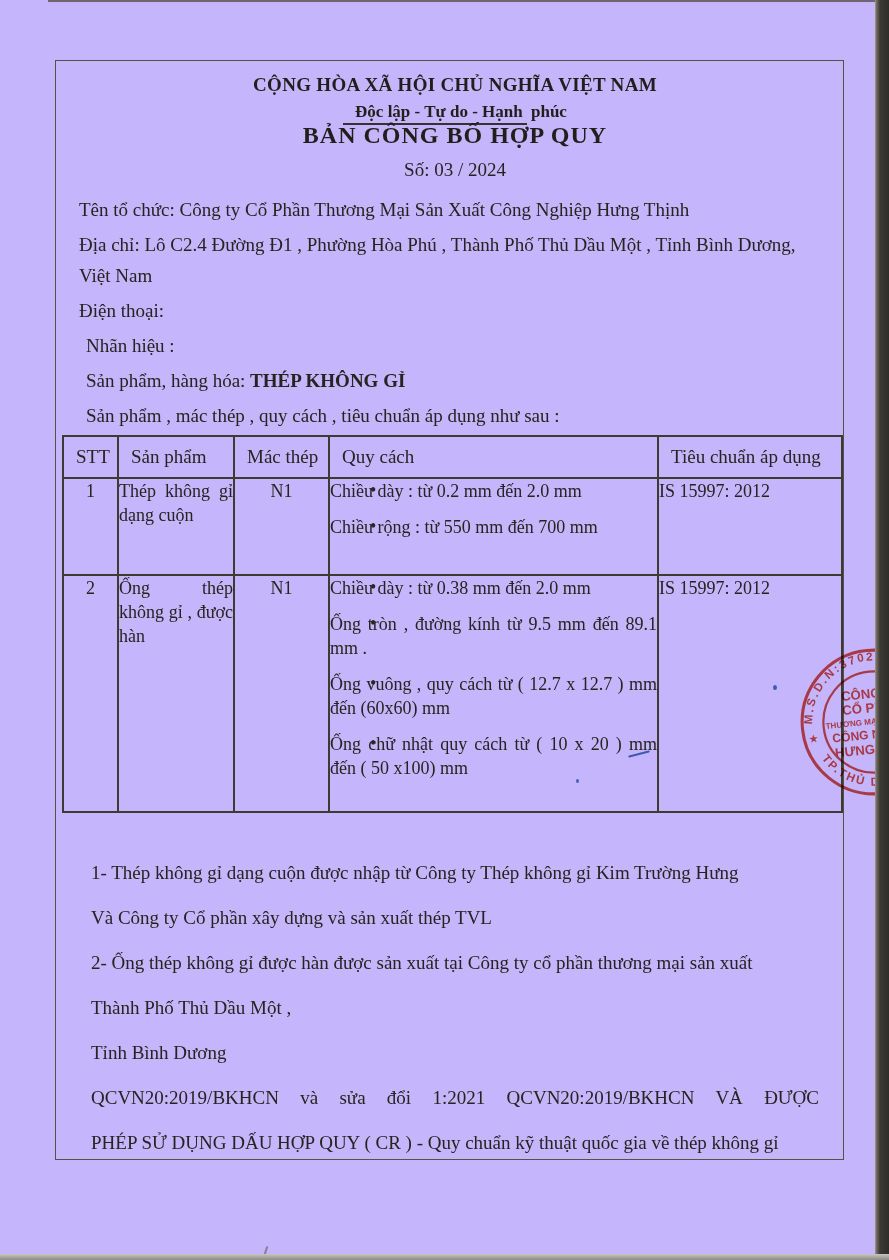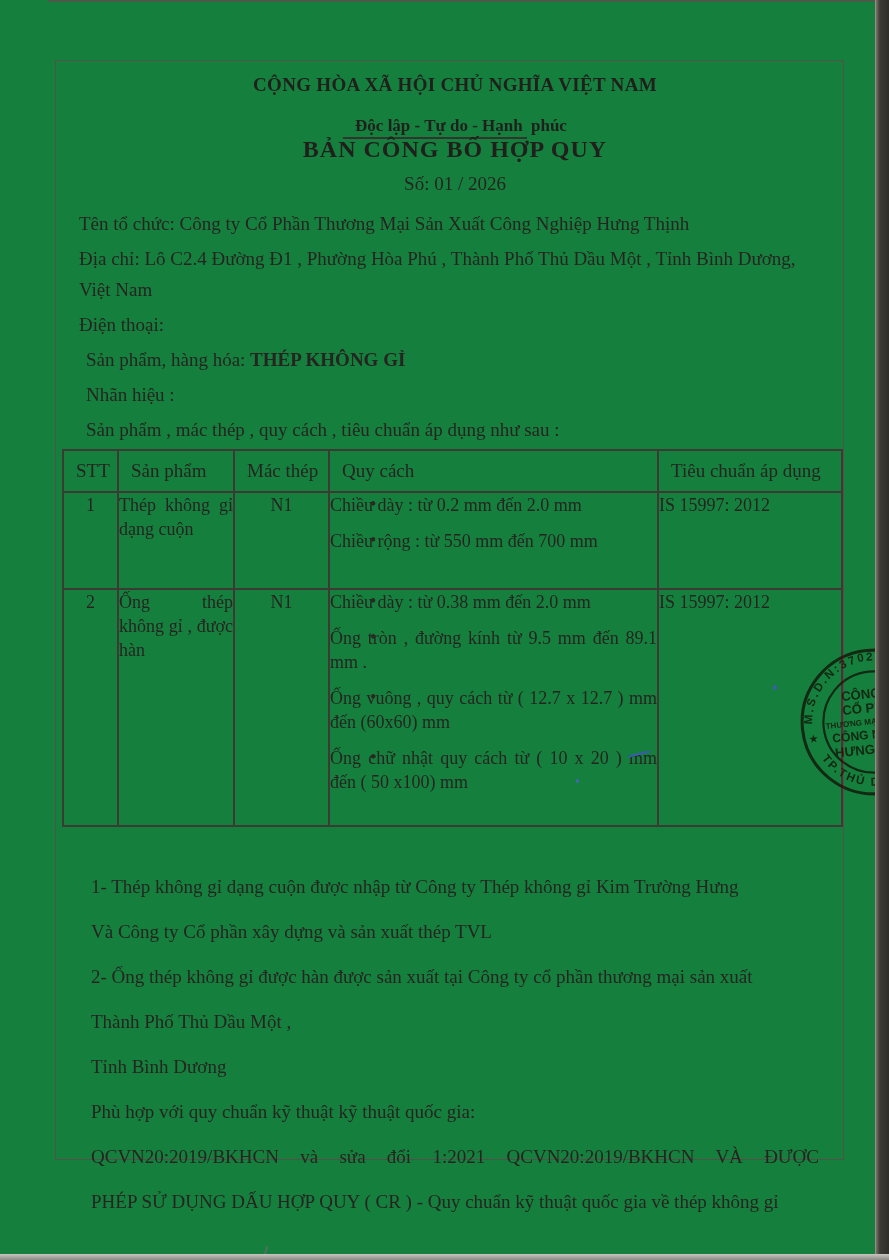--- a/index.html
+++ b/index.html
@@ -1,36 +1,36 @@
 <!DOCTYPE html>
 <html><head>
 <meta charset="utf-8">
 <style>
   html,body{margin:0;padding:0;background:#e9e7e1;}
   .scan{
-    position:relative;width:889px;height:1260px;background:#15803d;
+    position:relative;width:889px;height:1260px;background:#c4b5fd;
     overflow:hidden;font-family:"Liberation Serif","DejaVu Serif",serif;
     color:#262420;
   }
   
   .edge-top{position:absolute;top:0;left:48px;width:841px;height:2px;background:#57534c;opacity:.8;}
   .edge-right{position:absolute;top:0;right:0;width:13px;height:1260px;
     background:linear-gradient(to right,#7a756b 0%,#3c3a33 30%,#2e2d27 100%);
     border-left:1px solid #948e82;}
   .edge-bottom{position:absolute;bottom:0;left:0;width:889px;height:6px;
     background:linear-gradient(to bottom,#c7c6c0,#8c8b85);}
   
   .frame{
     position:absolute;left:55px;top:60px;width:789px;height:1100px;
     border:1.5px solid #555048;box-sizing:border-box;
     padding:13px 8px 0 19px;
   }
   .center{text-align:center;}
   .national-title{font-size:19px;font-weight:bold;letter-spacing:.3px;color:#201f1c;}
-  .motto{font-size:17px;font-weight:bold;margin-top:20px;color:#201f1c;}
+  .motto{font-size:17px;font-weight:bold;margin-top:6px;color:#201f1c;}
   .motto-underline{border-bottom:2.5px solid #35332d;padding:0 4px 2px 12px;}
   .doc-title{font-size:24px;font-weight:bold;letter-spacing:1px;color:#201f1c;}
   .doc-number{font-size:19px;margin-top:10px;}
   .info{font-size:19px;line-height:31px;margin-top:13px;}
   .info p{margin:4px;}
   .indent7{padding-left:7px;}
   .bold{font-weight:bold;}
   
   table.spec-table{
     border-collapse:collapse;table-layout:fixed;
@@ -90,31 +90,31 @@
 
     <div class="center national-title">CỘNG HÒA XÃ HỘI CHỦ NGHĨA VIỆT NAM</div>
 
     <div class="center motto">
       <span class="motto-underline">Độc lập - Tự do - Hạnh</span>
       <span>phúc</span>
     </div>
 
     <div class="center doc-title">BẢN CÔNG BỐ HỢP QUY</div>
 
-    <div class="center doc-number">Số: 01 / 2026</div>
+    <div class="center doc-number">Số: 03 / 2024</div>
 
     <div class="info">
       <p>Tên tổ chức: Công ty Cổ Phần Thương Mại Sản Xuất Công Nghiệp Hưng Thịnh</p>
       <p>Địa chỉ: Lô C2.4 Đường Đ1 , Phường Hòa Phú , Thành Phố Thủ Dầu Một , Tỉnh Bình Dương, Việt Nam</p>
       <p>Điện thoại:</p>
+      <p class="indent7">Nhãn hiệu :</p>
       <p class="indent7">
         <span>Sản phẩm, hàng hóa:</span>
         <span class="bold">THÉP KHÔNG GỈ</span>
       </p>
-      <p class="indent7">Nhãn hiệu :</p>
       <p class="indent7">Sản phẩm , mác thép , quy cách , tiêu chuẩn áp dụng như sau :</p>
     </div>
 
     <table class="spec-table">
       <colgroup>
         <col class="c-stt">
           <col class="c-prod">
           <col class="c-grade">
           <col class="c-spec">
           <col class="c-std">
@@ -151,21 +151,20 @@
       </tr>
     </tbody>
       </table>
 
     <div class="notes">
       <div class="n1l1">1- Thép không gỉ dạng cuộn được nhập từ Công ty Thép không gỉ Kim Trường Hưng</div>
       <div class="n1l2">Và Công ty Cổ phần xây dựng và sản xuất thép TVL</div>
       <div class="n2l1">2- Ống thép không gỉ được hàn được sản xuất tại Công ty cổ phần thương mại sản xuất</div>
       <div class="n2l3">Thành Phố Thủ Dầu Một ,</div>
       <div class="province">Tỉnh Bình Dương</div>
-      <div class="conformity">Phù hợp với quy chuẩn kỹ thuật kỹ thuật quốc gia:</div>
       <div class="qcvn1">QCVN20:2019/BKHCN và sửa đổi 1:2021 QCVN20:2019/BKHCN VÀ ĐƯỢC</div>
       <div class="qcvn2">PHÉP SỬ DỤNG DẤU HỢP QUY ( CR ) - Quy chuẩn kỹ thuật quốc gia về thép không gỉ</div>
     </div>
 
   </div>
 
   <svg class="stamp" viewBox="0 0 170 170" width="172" height="172">
     <defs>
       <path id="arcTop" d="M 24,85 A 61,61 0 0 1 146,85"></path>
       <path id="arcBottom" d="M 22,85 A 63,63 0 0 0 148,85"></path>

